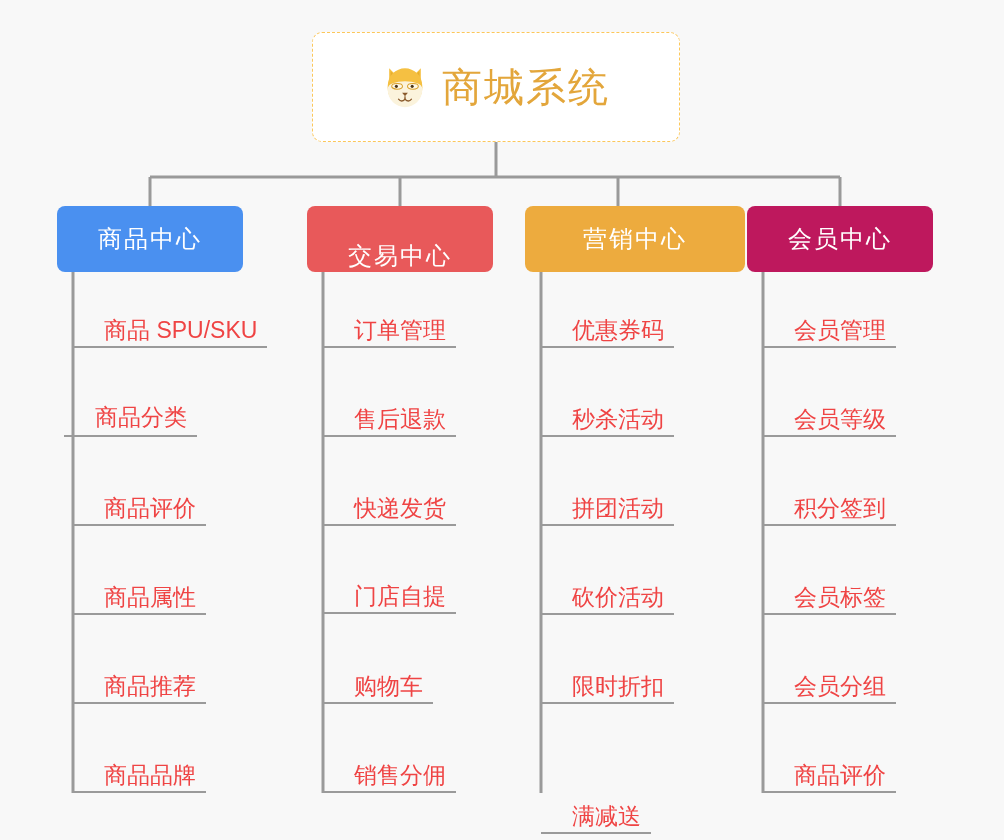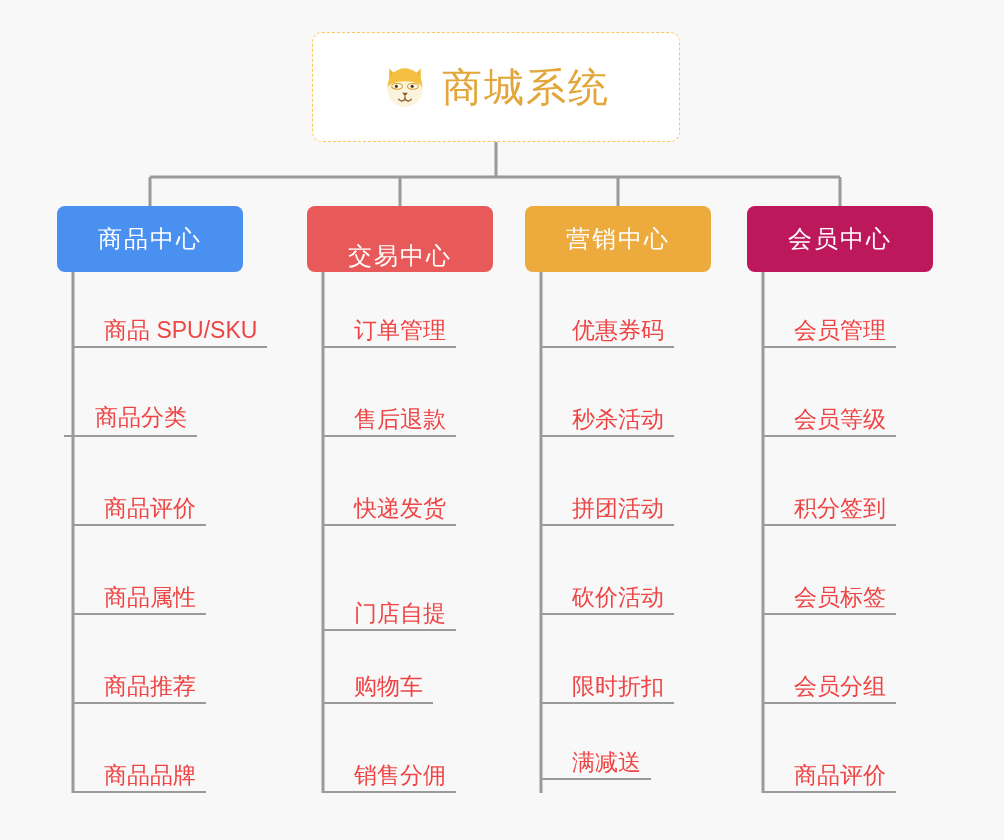--- a/index.html
+++ b/index.html
@@ -142,48 +142,48 @@
       </div>
       <div class="leaf" style="left: 323px; top: 290px;">
         <span class="leaf-label">订单管理</span>
       </div>
       <div class="leaf" style="left: 323px; top: 379px;">
         <span class="leaf-label">售后退款</span>
       </div>
       <div class="leaf" style="left: 323px; top: 468px;">
         <span class="leaf-label">快递发货</span>
       </div>
-      <div class="leaf" style="left: 323px; top: 573px;">
+      <div class="leaf" style="left: 323px; top: 556px;">
         <span class="leaf-label">门店自提</span>
       </div>
       <div class="leaf" style="left: 323px; top: 646px;">
         <span class="leaf-label">购物车</span>
       </div>
       <div class="leaf" style="left: 323px; top: 735px;">
         <span class="leaf-label">销售分佣</span>
       </div>
-      <div class="cat-box" style="left: 525px; top: 206px; width: 186px; background: rgb(237, 171, 62); justify-content: center;">
+      <div class="cat-box" style="left: 525px; top: 206px; width: 220px; background: rgb(237, 171, 62); justify-content: center;">
         <span>营销中心</span>
       </div>
       <div class="leaf" style="left: 541px; top: 290px;">
         <span class="leaf-label">优惠券码</span>
       </div>
       <div class="leaf" style="left: 541px; top: 379px;">
         <span class="leaf-label">秒杀活动</span>
       </div>
       <div class="leaf" style="left: 541px; top: 468px;">
         <span class="leaf-label">拼团活动</span>
       </div>
       <div class="leaf" style="left: 541px; top: 557px;">
         <span class="leaf-label">砍价活动</span>
       </div>
       <div class="leaf" style="left: 541px; top: 646px;">
         <span class="leaf-label">限时折扣</span>
       </div>
-      <div class="leaf" style="left: 541px; top: 722px;">
+      <div class="leaf" style="left: 541px; top: 776px;">
         <span class="leaf-label">满减送</span>
       </div>
       <div class="cat-box" style="left: 747px; top: 206px; width: 186px; background: #be185d;">
         <span>会员中心</span>
       </div>
       <div class="leaf" style="left: 763px; top: 290px;">
         <span class="leaf-label">会员管理</span>
       </div>
       <div class="leaf" style="left: 763px; top: 379px;">
         <span class="leaf-label">会员等级</span>

